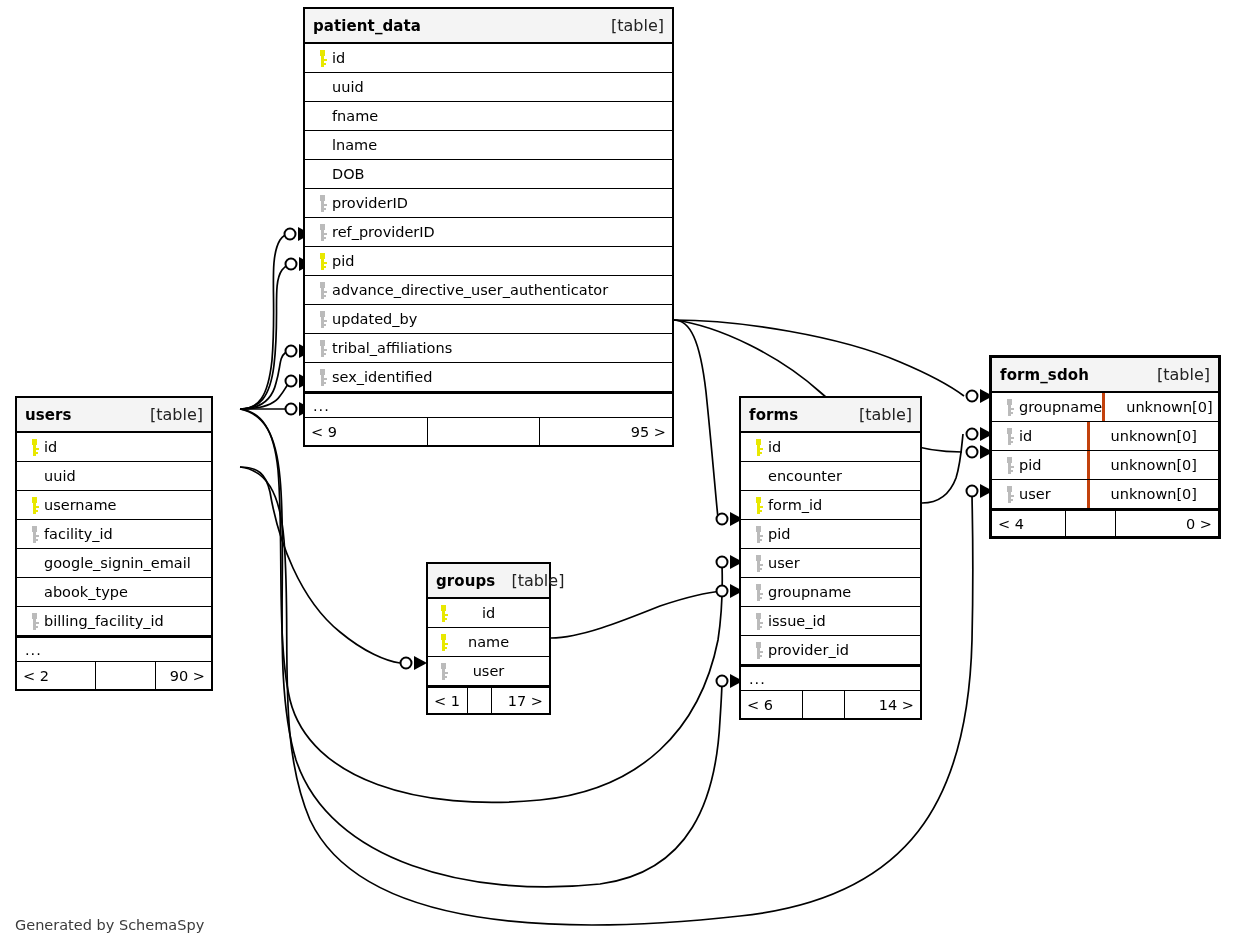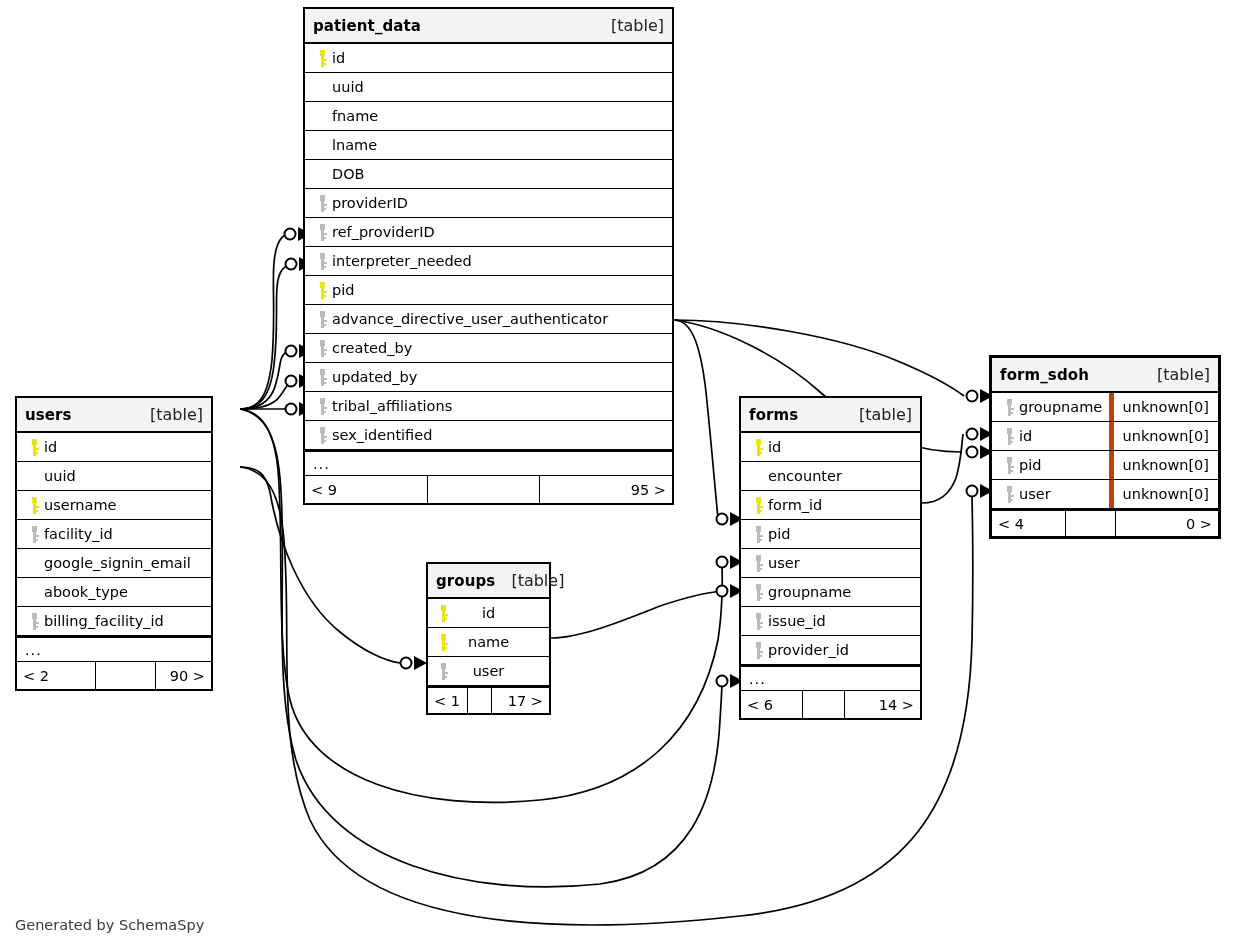--- a/index.html
+++ b/index.html
@@ -42,24 +42,24 @@
     padding-left:8px;
     position:relative;
     background:#ffffff;
   }
   .row:last-of-type{border-bottom:none;}
   .row .colname{white-space:nowrap;}
   .row.center{justify-content:center;padding-left:0;}
   .row.center .colname{display:block;text-align:center;}
   .row .coltype{
     margin-left:auto;
-    border-left:5px solid #c2410c;
+    border-left:3px solid #c2410c;
     height:100%;
     display:flex;align-items:center;
-    padding:0 9px;
+    padding:0 21px;
     font-size:14.5px;
     box-sizing:border-box;
     white-space:nowrap;
   }
 
   .keyslot{width:19px;min-width:19px;display:inline-flex;justify-content:center;align-items:center;}
   .key-svg{display:block;}
 
   .row-ellipsis{
     display:flex;align-items:center;
@@ -215,60 +215,38 @@
             <rect x="4" y="5" width="3" height="12" fill="#bbbbbb"></rect>
             <rect x="7" y="9" width="3" height="2" fill="#bbbbbb"></rect>
             <rect x="7" y="13" width="2" height="2" fill="#bbbbbb"></rect>
           </svg>
       </span>
       <span class="colname">ref_providerID</span>
     </div>
     <div class="row">
       <span class="keyslot">
         <svg class="key-svg" width="11" height="17" viewBox="0 0 11 17">
-            <rect x="3" y="0" width="5" height="6" fill="#bbbbbb"></rect>
-            <rect x="4" y="5" width="3" height="12" fill="#bbbbbb"></rect>
-            <rect x="7" y="9" width="3" height="2" fill="#bbbbbb"></rect>
-            <rect x="7" y="13" width="2" height="2" fill="#bbbbbb"></rect>
-          </svg>
-      </span>
-      <span class="colname">interpreter_needed</span>
-    </div>
-    <div class="row">
-      <span class="keyslot">
-        <svg class="key-svg" width="11" height="17" viewBox="0 0 11 17">
             <rect x="3" y="0" width="5" height="6" fill="#e8e800"></rect>
             <rect x="4" y="5" width="3" height="12" fill="#e8e800"></rect>
             <rect x="7" y="9" width="3" height="2" fill="#e8e800"></rect>
             <rect x="7" y="13" width="2" height="2" fill="#e8e800"></rect>
           </svg>
       </span>
       <span class="colname">pid</span>
     </div>
     <div class="row">
       <span class="keyslot">
         <svg class="key-svg" width="11" height="17" viewBox="0 0 11 17">
             <rect x="3" y="0" width="5" height="6" fill="#bbbbbb"></rect>
             <rect x="4" y="5" width="3" height="12" fill="#bbbbbb"></rect>
             <rect x="7" y="9" width="3" height="2" fill="#bbbbbb"></rect>
             <rect x="7" y="13" width="2" height="2" fill="#bbbbbb"></rect>
           </svg>
       </span>
       <span class="colname">advance_directive_user_authenticator</span>
-    </div>
-    <div class="row">
-      <span class="keyslot">
-        <svg class="key-svg" width="11" height="17" viewBox="0 0 11 17">
-            <rect x="3" y="0" width="5" height="6" fill="#bbbbbb"></rect>
-            <rect x="4" y="5" width="3" height="12" fill="#bbbbbb"></rect>
-            <rect x="7" y="9" width="3" height="2" fill="#bbbbbb"></rect>
-            <rect x="7" y="13" width="2" height="2" fill="#bbbbbb"></rect>
-          </svg>
-      </span>
-      <span class="colname">created_by</span>
     </div>
     <div class="row">
       <span class="keyslot">
         <svg class="key-svg" width="11" height="17" viewBox="0 0 11 17">
             <rect x="3" y="0" width="5" height="6" fill="#bbbbbb"></rect>
             <rect x="4" y="5" width="3" height="12" fill="#bbbbbb"></rect>
             <rect x="7" y="9" width="3" height="2" fill="#bbbbbb"></rect>
             <rect x="7" y="13" width="2" height="2" fill="#bbbbbb"></rect>
           </svg>
       </span>

